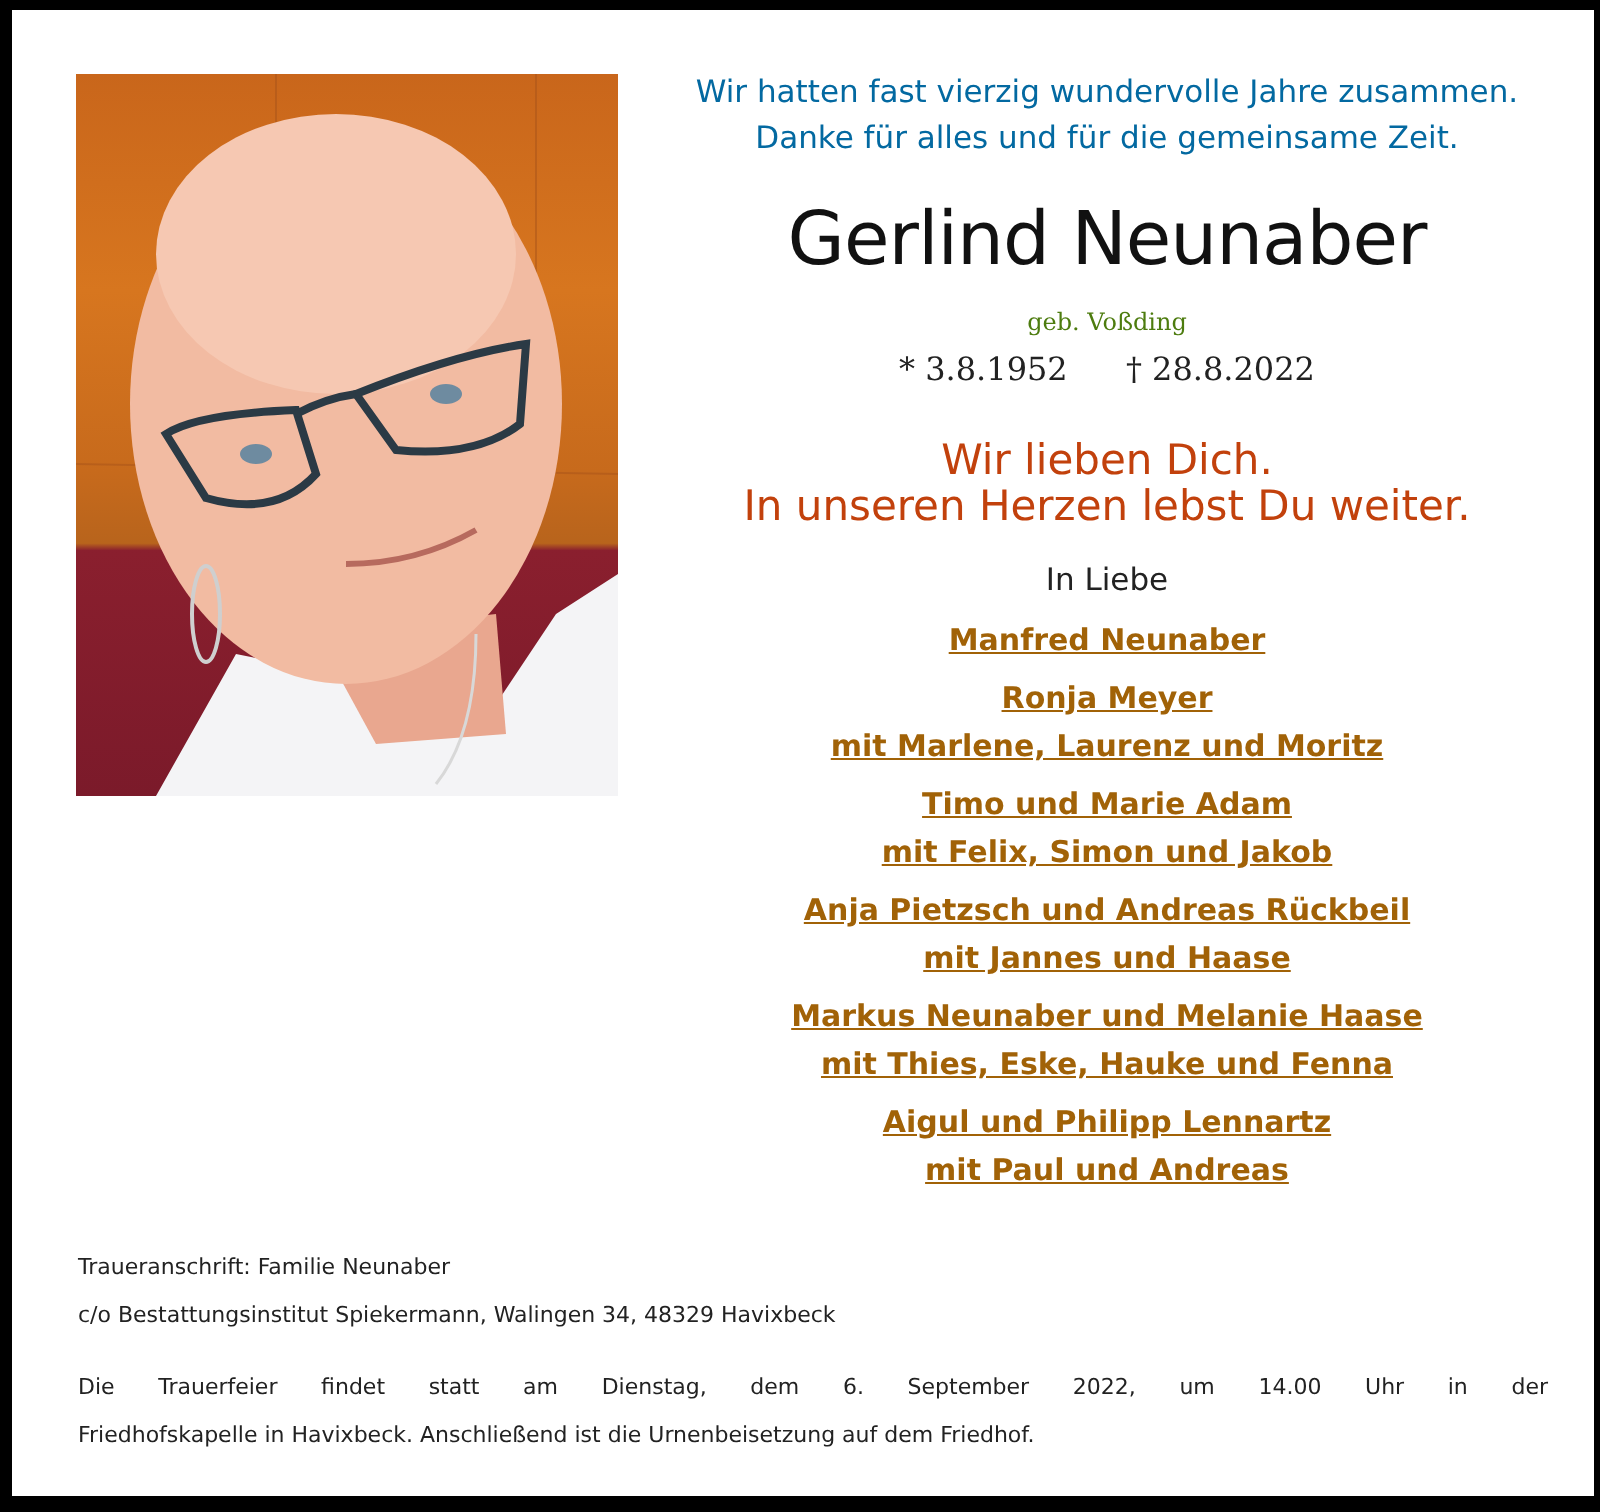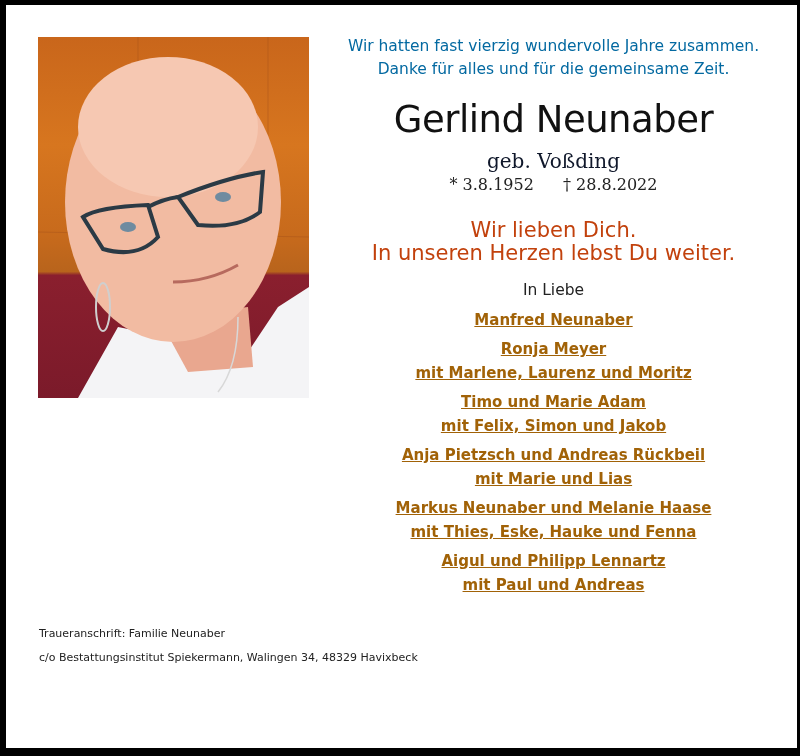--- a/index.html
+++ b/index.html
@@ -10,21 +10,21 @@
     background: #fff;
   }
   .photo {
     position: absolute; left: 32px; top: 32px; width: 271px; height: 361px; overflow: hidden;
     background: linear-gradient(180deg, #c9661b 0%, #d7761f 30%, #c76a1c 55%, #b8641c 65%, #8a1f2e 66%, #7b1a2a 100%);
   }
   .photo svg { position: absolute; left: 0; top: 0; width: 271px; height: 361px; }
   .right { position: absolute; left: 320px; top: 30px; width: 455px; text-align: center; }
   .motto { font-size: 15.5px; line-height: 23px; color: #0369a1; }
   .name { font-family: "DejaVu Sans", sans-serif; font-weight: normal; font-size: 37px; letter-spacing: -0.5px; color: #111; margin-top: 16px; line-height: 46px; }
-  .born { font-family: "DejaVu Serif", serif; font-size: 20px; line-height: 24px; margin-top: 6px; color: #0f172a; }
+  .born { font-family: "DejaVu Serif", serif; font-size: 12px; line-height: 24px; margin-top: 6px; color: #4d7c0f; }
   .dates { font-family: "DejaVu Serif", serif; font-size: 16px; line-height: 24px; color: #222; }
   .dates span { display: inline-block; margin: 0 12px; }
   .love { font-size: 21px; line-height: 23px; margin-top: 22px; color: #c2410c; }
   .inliebe { font-size: 15.5px; line-height: 23px; margin-top: 14px; color: #222; }
   .mourners { margin-top: 6px; }
   .group { margin-top: 5px; }
   .group div { font-weight: bold; font-size: 15px; line-height: 24px; color: #a16207; text-decoration: underline; }
   .bottom { position: absolute; left: 33px; width: 735px; font-size: 11px; line-height: 24px; color: #222; }
   .addr { top: 617px; }
   .ceremony { top: 677px; text-align: justify; }
@@ -90,32 +90,36 @@
       <div class="group">
         <div>Ronja Meyer</div>
         <div>mit Marlene, Laurenz und Moritz</div>
       </div>
       <div class="group">
         <div>Timo und Marie Adam</div>
         <div>mit Felix, Simon und Jakob</div>
       </div>
       <div class="group">
         <div>Anja Pietzsch und Andreas Rückbeil</div>
-        <div>mit Marie und Lias</div>
+        <div>mit Jannes und Haase</div>
       </div>
       <div class="group">
         <div>Markus Neunaber und Melanie Haase</div>
         <div>mit Thies, Eske, Hauke und Fenna</div>
       </div>
       <div class="group">
         <div>Aigul und Philipp Lennartz</div>
         <div>mit Paul und Andreas</div>
       </div>
     </div>
   </div>
 
   <div class="bottom addr">
     <div>Traueranschrift: Familie Neunaber</div>
     <div>c/o Bestattungsinstitut Spiekermann, Walingen 34, 48329 Havixbeck</div>
   </div>
 
+  <div class="bottom ceremony">
+    <div style="text-align: justify; text-align-last: justify;">Die Trauerfeier findet statt am Dienstag, dem 6. September 2022, um 14.00 Uhr in der</div>
+    <div>Friedhofskapelle in Havixbeck. Anschließend ist die Urnenbeisetzung auf dem Friedhof.</div>
+  </div>
 
 </div>
 
 </body></html>

